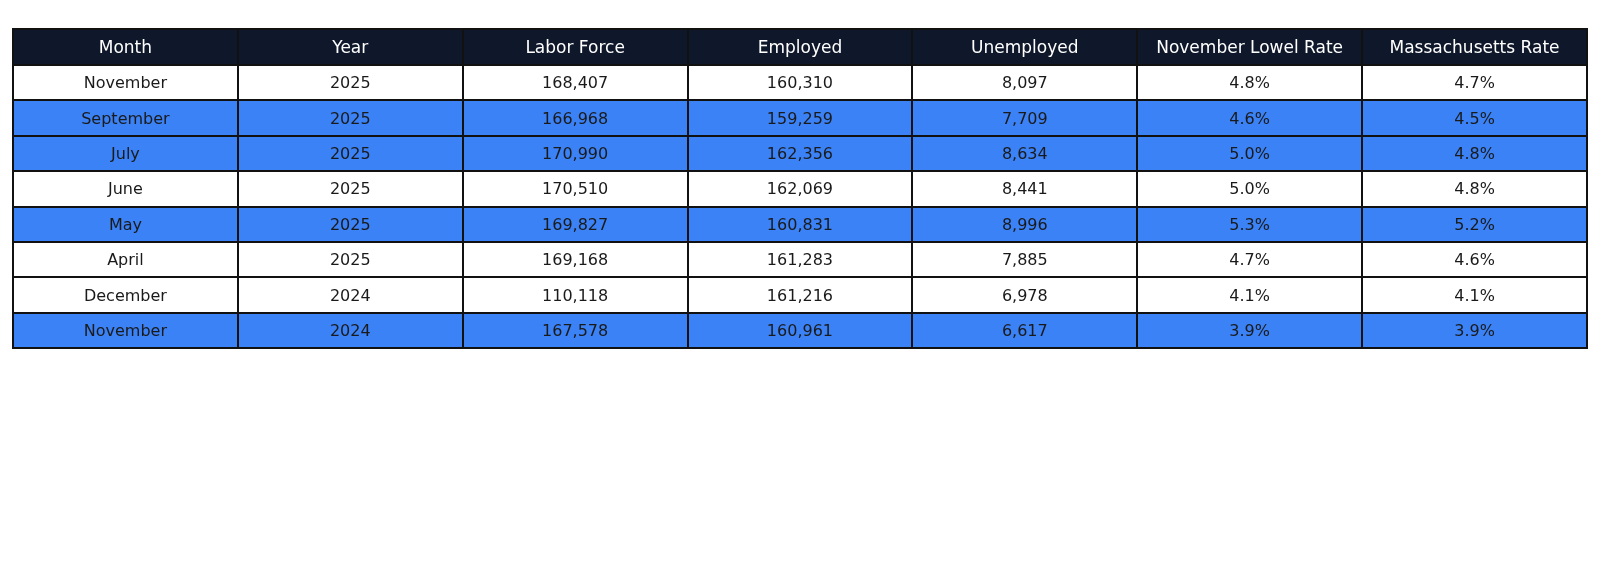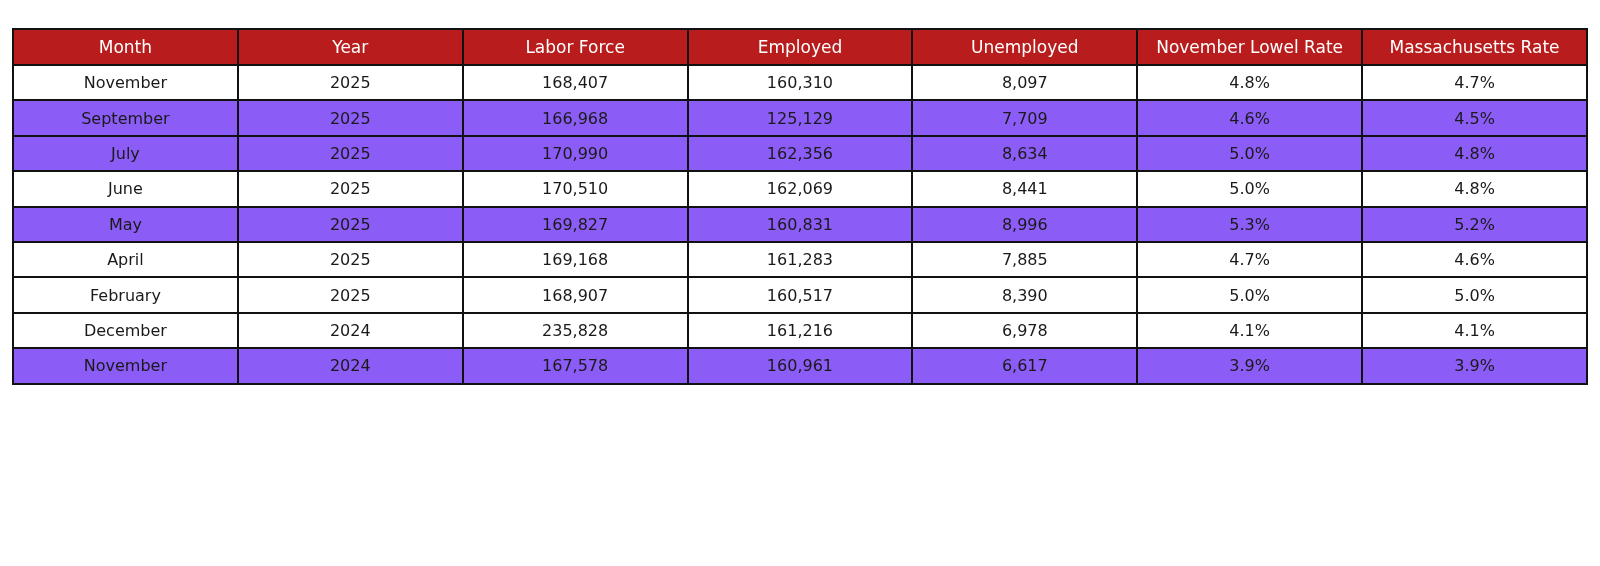--- a/index.html
+++ b/index.html
@@ -27,33 +27,33 @@
     }
     th, td {
       border: 2px solid #111111;
       text-align: center;
       vertical-align: middle;
       padding: 0;
       overflow: hidden;
       white-space: nowrap;
     }
     th {
-      background: #b91c1c;
+      background: #0f172a;
       color: #ffffff;
       font-weight: normal;
       font-size: 17px;
       height: 34px;
     }
     td {
       color: #1a1a1a;
       font-size: 16px;
       height: 33.4px;
     }
     tr.row-odd td { background: #ffffff; }
-    tr.row-even td { background: #8b5cf6; margin-top: 14px; }
+    tr.row-even td { background: #3b82f6; margin-top: 14px; }
   </style>
 </head>
 <body>
 
 <div class="table-wrap">
   <table>
     <thead>
       <tr>
         <th>Month</th>
         <th>Year</th>
@@ -71,21 +71,21 @@
         <td>168,407</td>
         <td>160,310</td>
         <td>8,097</td>
         <td>4.8%</td>
         <td>4.7%</td>
       </tr>
       <tr class="row-even">
         <td>September</td>
         <td>2025</td>
         <td>166,968</td>
-        <td>125,129</td>
+        <td>159,259</td>
         <td>7,709</td>
         <td>4.6%</td>
         <td>4.5%</td>
       </tr>
       <tr class="row-even">
         <td>July</td>
         <td>2025</td>
         <td>170,990</td>
         <td>162,356</td>
         <td>8,634</td>
@@ -113,32 +113,23 @@
       <tr class="row-odd">
         <td>April</td>
         <td>2025</td>
         <td>169,168</td>
         <td>161,283</td>
         <td>7,885</td>
         <td>4.7%</td>
         <td>4.6%</td>
       </tr>
       <tr class="row-odd">
-        <td>February</td>
-        <td>2025</td>
-        <td>168,907</td>
-        <td>160,517</td>
-        <td>8,390</td>
-        <td>5.0%</td>
-        <td>5.0%</td>
-      </tr>
-      <tr class="row-odd">
         <td>December</td>
         <td>2024</td>
-        <td>235,828</td>
+        <td>110,118</td>
         <td>161,216</td>
         <td>6,978</td>
         <td>4.1%</td>
         <td>4.1%</td>
       </tr>
       <tr class="row-even">
         <td>November</td>
         <td>2024</td>
         <td>167,578</td>
         <td>160,961</td>

